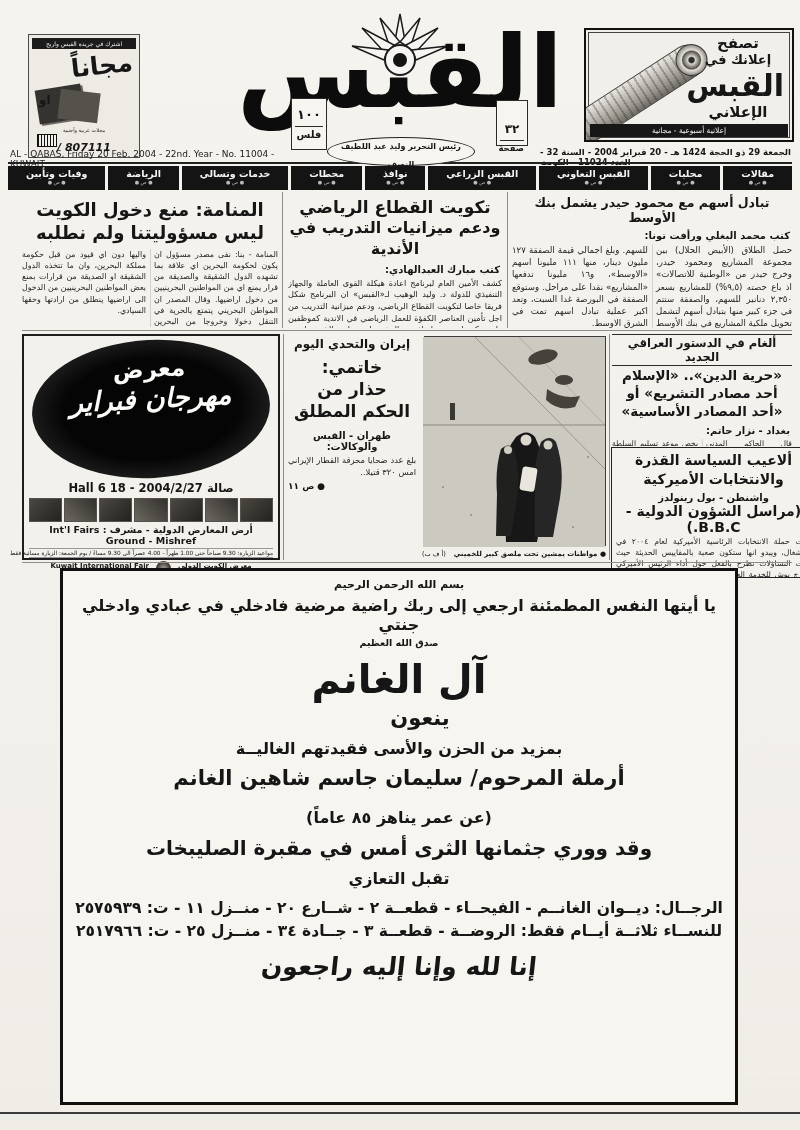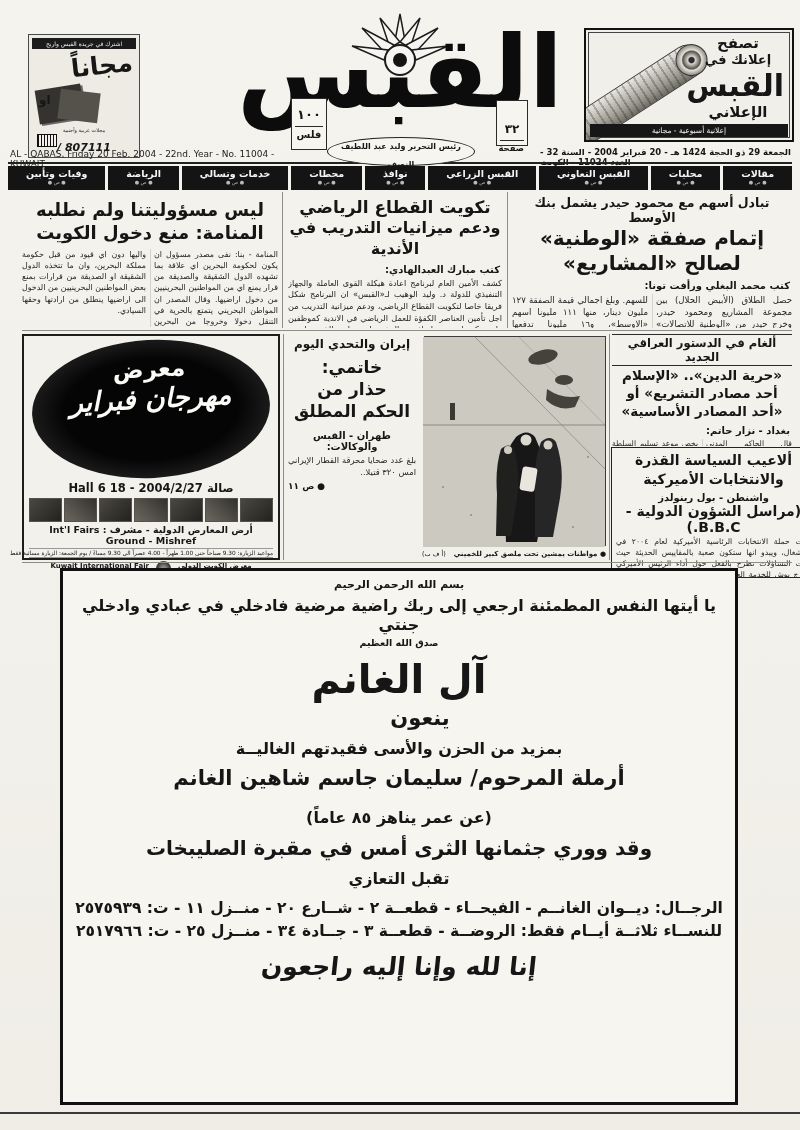--- a/index.html
+++ b/index.html
@@ -215,37 +215,36 @@
     <div class="nav-item"><span>القبس الزراعي</span><span class="sub">● ص ●</span></div>
     <div class="nav-item"><span>نوافذ</span><span class="sub">● ص ●</span></div>
     <div class="nav-item"><span>محطات</span><span class="sub">● ص ●</span></div>
     <div class="nav-item"><span>خدمات وتسالي</span><span class="sub">● ص ●</span></div>
     <div class="nav-item"><span>الرياضة</span><span class="sub">● ص ●</span></div>
     <div class="nav-item"><span>وفيات وتأبين</span><span class="sub">● ص ●</span></div>
   </div>
 
   <div class="story st-deal">
     <div class="kicker">تبادل أسهم مع محمود حيدر يشمل بنك الأوسط</div>
-    <div class="headline-xl">إتمام صفقة «الوطنية» لصالح «المشاريع»</div>
     <div class="byline">كتب محمد البغلي ورأفت تونا:</div>
     <div class="body-txt cols2">حصل الطلاق (الأبيض الحلال) بين مجموعة المشاريع ومحمود حيدر، وخرج حيدر من «الوطنية للاتصالات» اذ باع حصته (٩,٥%) للمشاريع بسعر ٢,٣٥٠ دنانير للسهم، والصفقة ستتم في جزء كبير منها بتبادل أسهم لتشمل تحويل ملكية المشاريع في بنك الأوسط (٢٨,٧%) الى حيدر بسعر ٥٥٠ فلسا للسهم. وبلغ اجمالي قيمة الصفقة ١٢٧ مليون دينار، منها ١١١ مليونا اسهم «الاوسط»، و١٦ مليونا تدفعها «المشاريع» نقدا على مراحل. وستوقع الصفقة في البورصة غدا السبت، وتعد اكبر عملية تبادل اسهم تمت في الشرق الاوسط.</div>
 
   </div>
 
   <div class="story st-sports">
     <div class="headline-lg">تكويت القطاع الرياضي</div>
     <div class="headline-lg" style="font-size:16px">ودعم ميزانيات التدريب في الأندية</div>
     <div class="byline">كتب مبارك العبدالهادي:</div>
     <div class="body-txt" style="font-size:8.2px">كشف الأمين العام لبرنامج اعادة هيكلة القوى العاملة والجهاز التنفيذي للدولة د. وليد الوهيب لـ«القبس» ان البرنامج شكل فريقا خاصا لتكويت القطاع الرياضي، ودعم ميزانية التدريب من اجل تأمين العناصر الكفؤة للعمل الرياضي في الاندية كموظفين وليس كمتطوعين. واضاف د. الوهيب ان مجلس الخدمة اعتمد قرار صرف العلاوتين للعاملين في اندية الفتيات فضلا عن الطلاب الجامعيين اللاعبين في الاندية. وبين ان عملية التكويت ستكون حسب ارادة النادي من خلال الاداريين واللاعبين والمدربين.</div>
 
   </div>
 
   <div class="story st-manama">
+    <div class="headline-lg" style="font-size:18px">المنامة: منع دخول الكويت</div>
     <div class="headline-lg" style="font-size:18px">ليس مسؤوليتنا ولم نطلبه</div>
-    <div class="headline-lg" style="font-size:18px">المنامة: منع دخول الكويت</div>
     <div class="body-txt cols2" style="font-size:7.9px;margin-top:4px">المنامة - بنا: نفى مصدر مسؤول ان يكون لحكومة البحرين اي علاقة بما تشهده الدول الشقيقة والصديقة من قرار يمنع اي من المواطنين البحرينيين من دخول اراضيها. وقال المصدر ان المواطن البحريني يتمتع بالحرية في التنقل دخولا وخروجا من البحرين واليها دون اي قيود من قبل حكومة مملكة البحرين، وان ما تتخذه الدول الشقيقة او الصديقة من قرارات بمنع بعض المواطنين البحرينيين من الدخول الى اراضيها ينطلق من ارادتها وحقها السيادي.</div>
 
   </div>
 
   <div class="vline" style="left:282px; top:192px; height:136px;"></div>
   <div class="vline" style="left:507px; top:192px; height:136px;"></div>
   <div class="hline" style="left:22px; top:330px; width:770px;"></div>
 
   <div class="story st-iraq">
     <div class="kicker ruled" style="font-size:11.5px">ألغام في الدستور العراقي الجديد</div>

